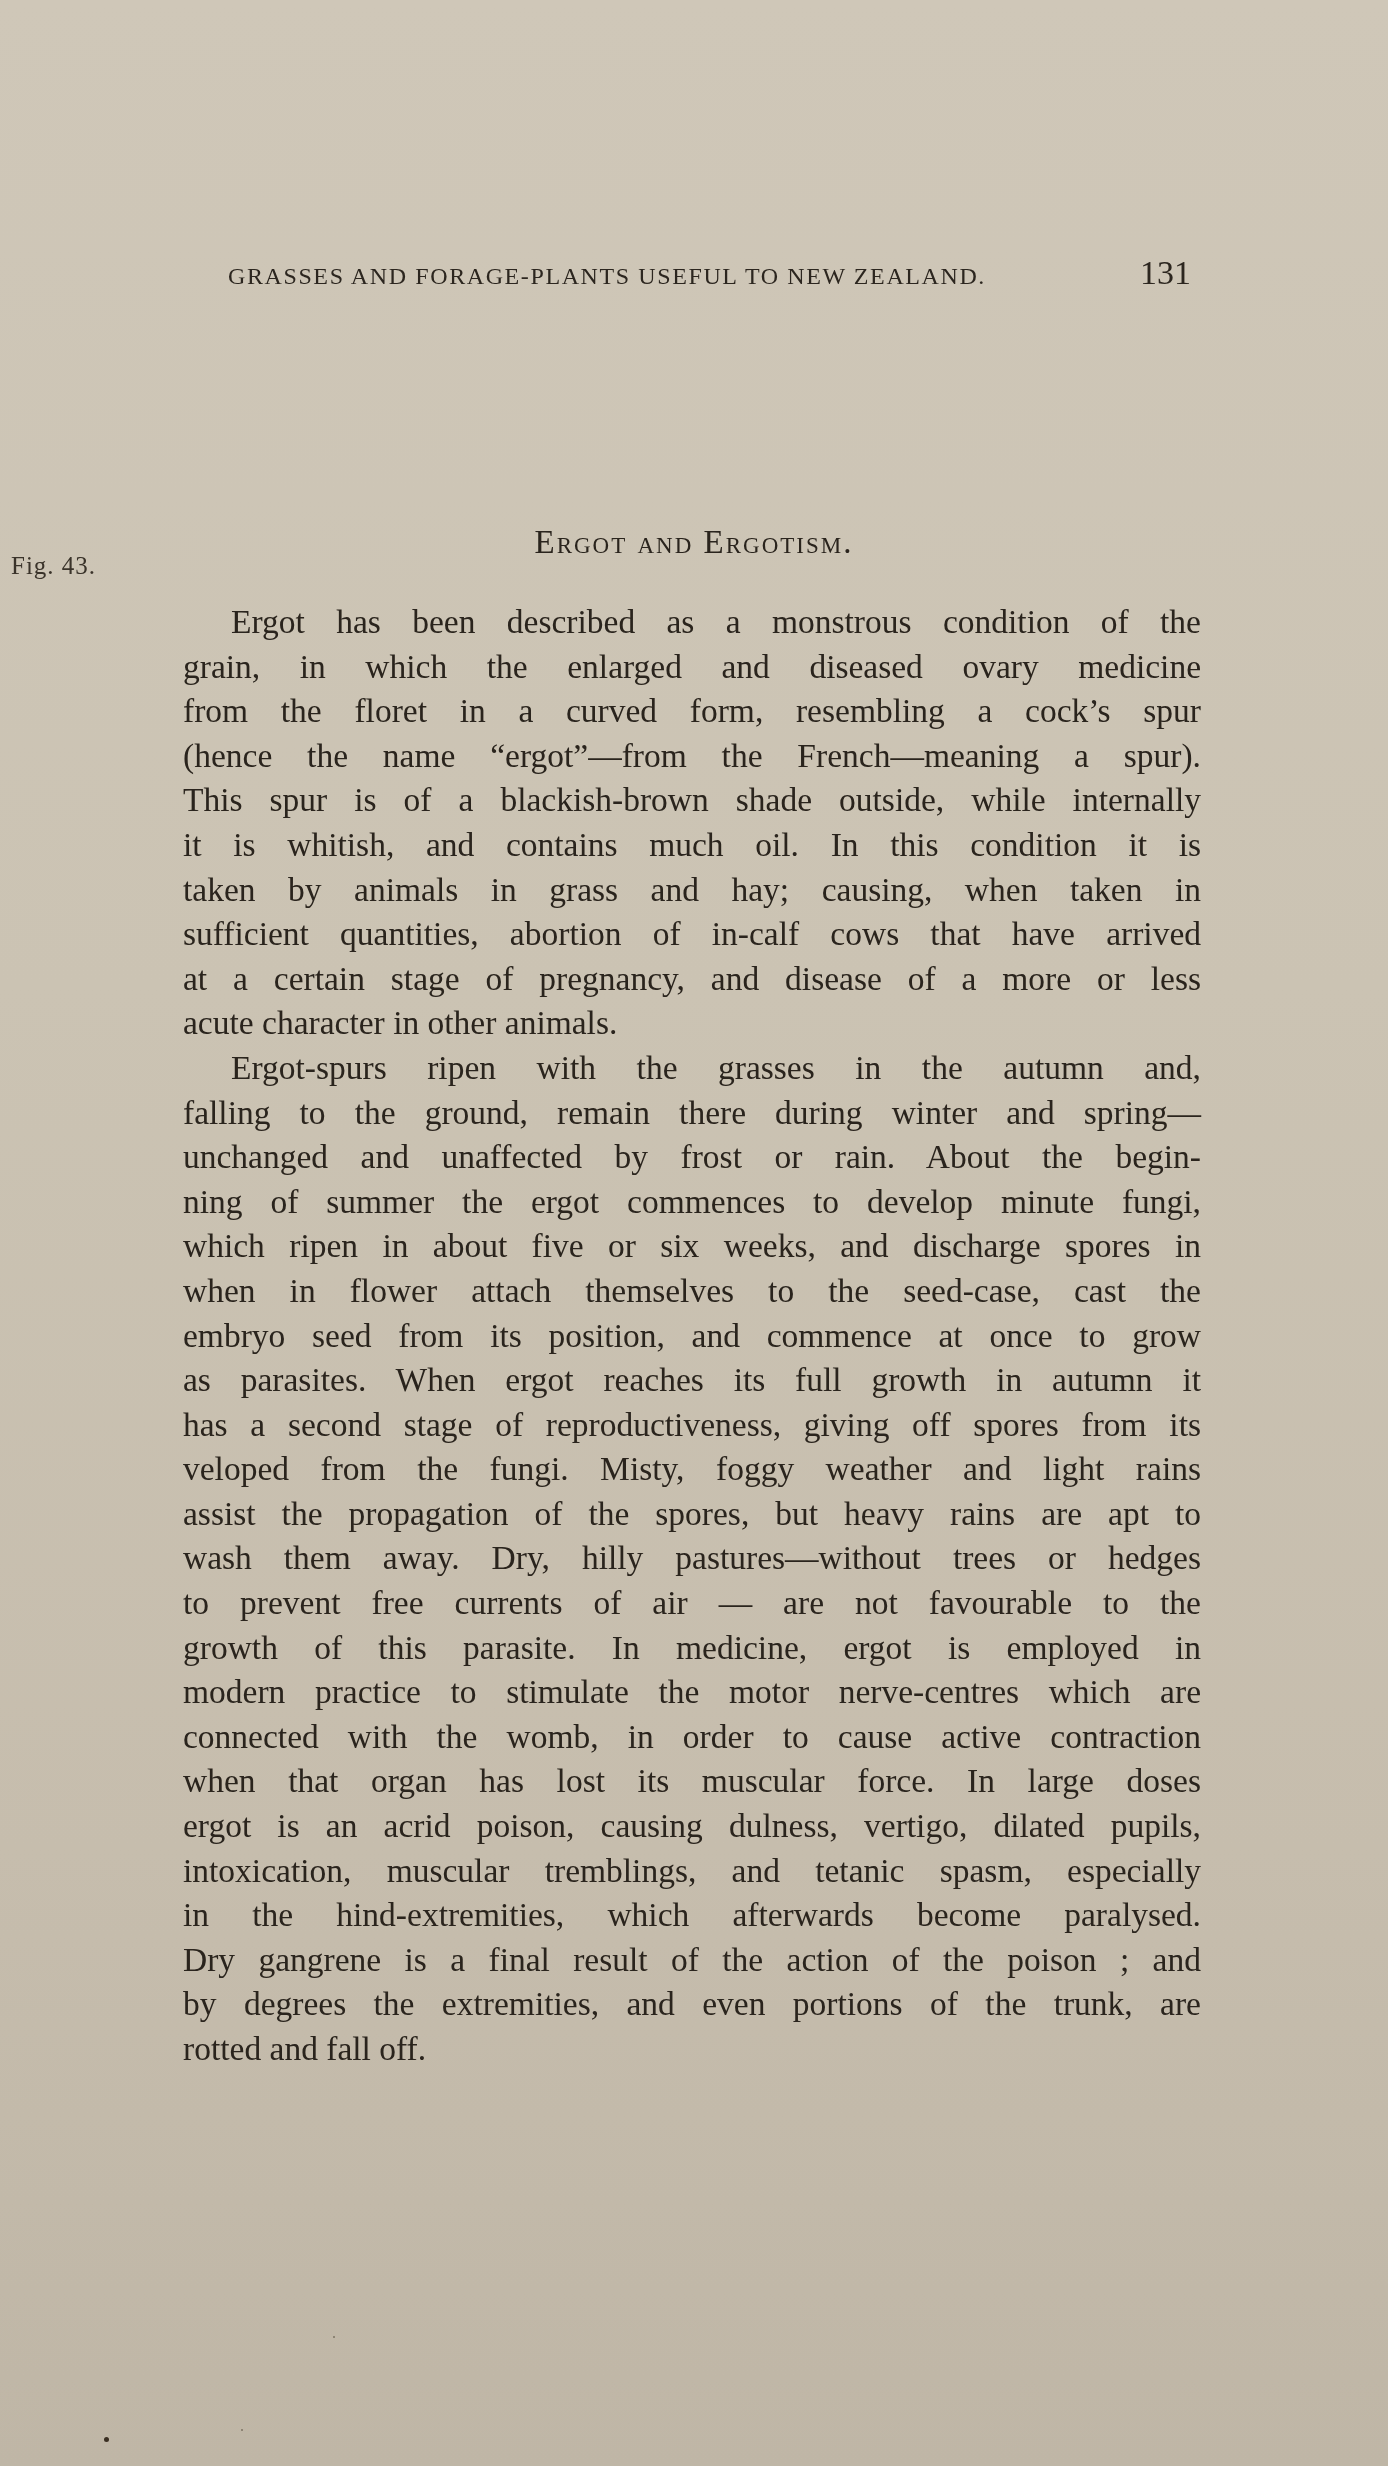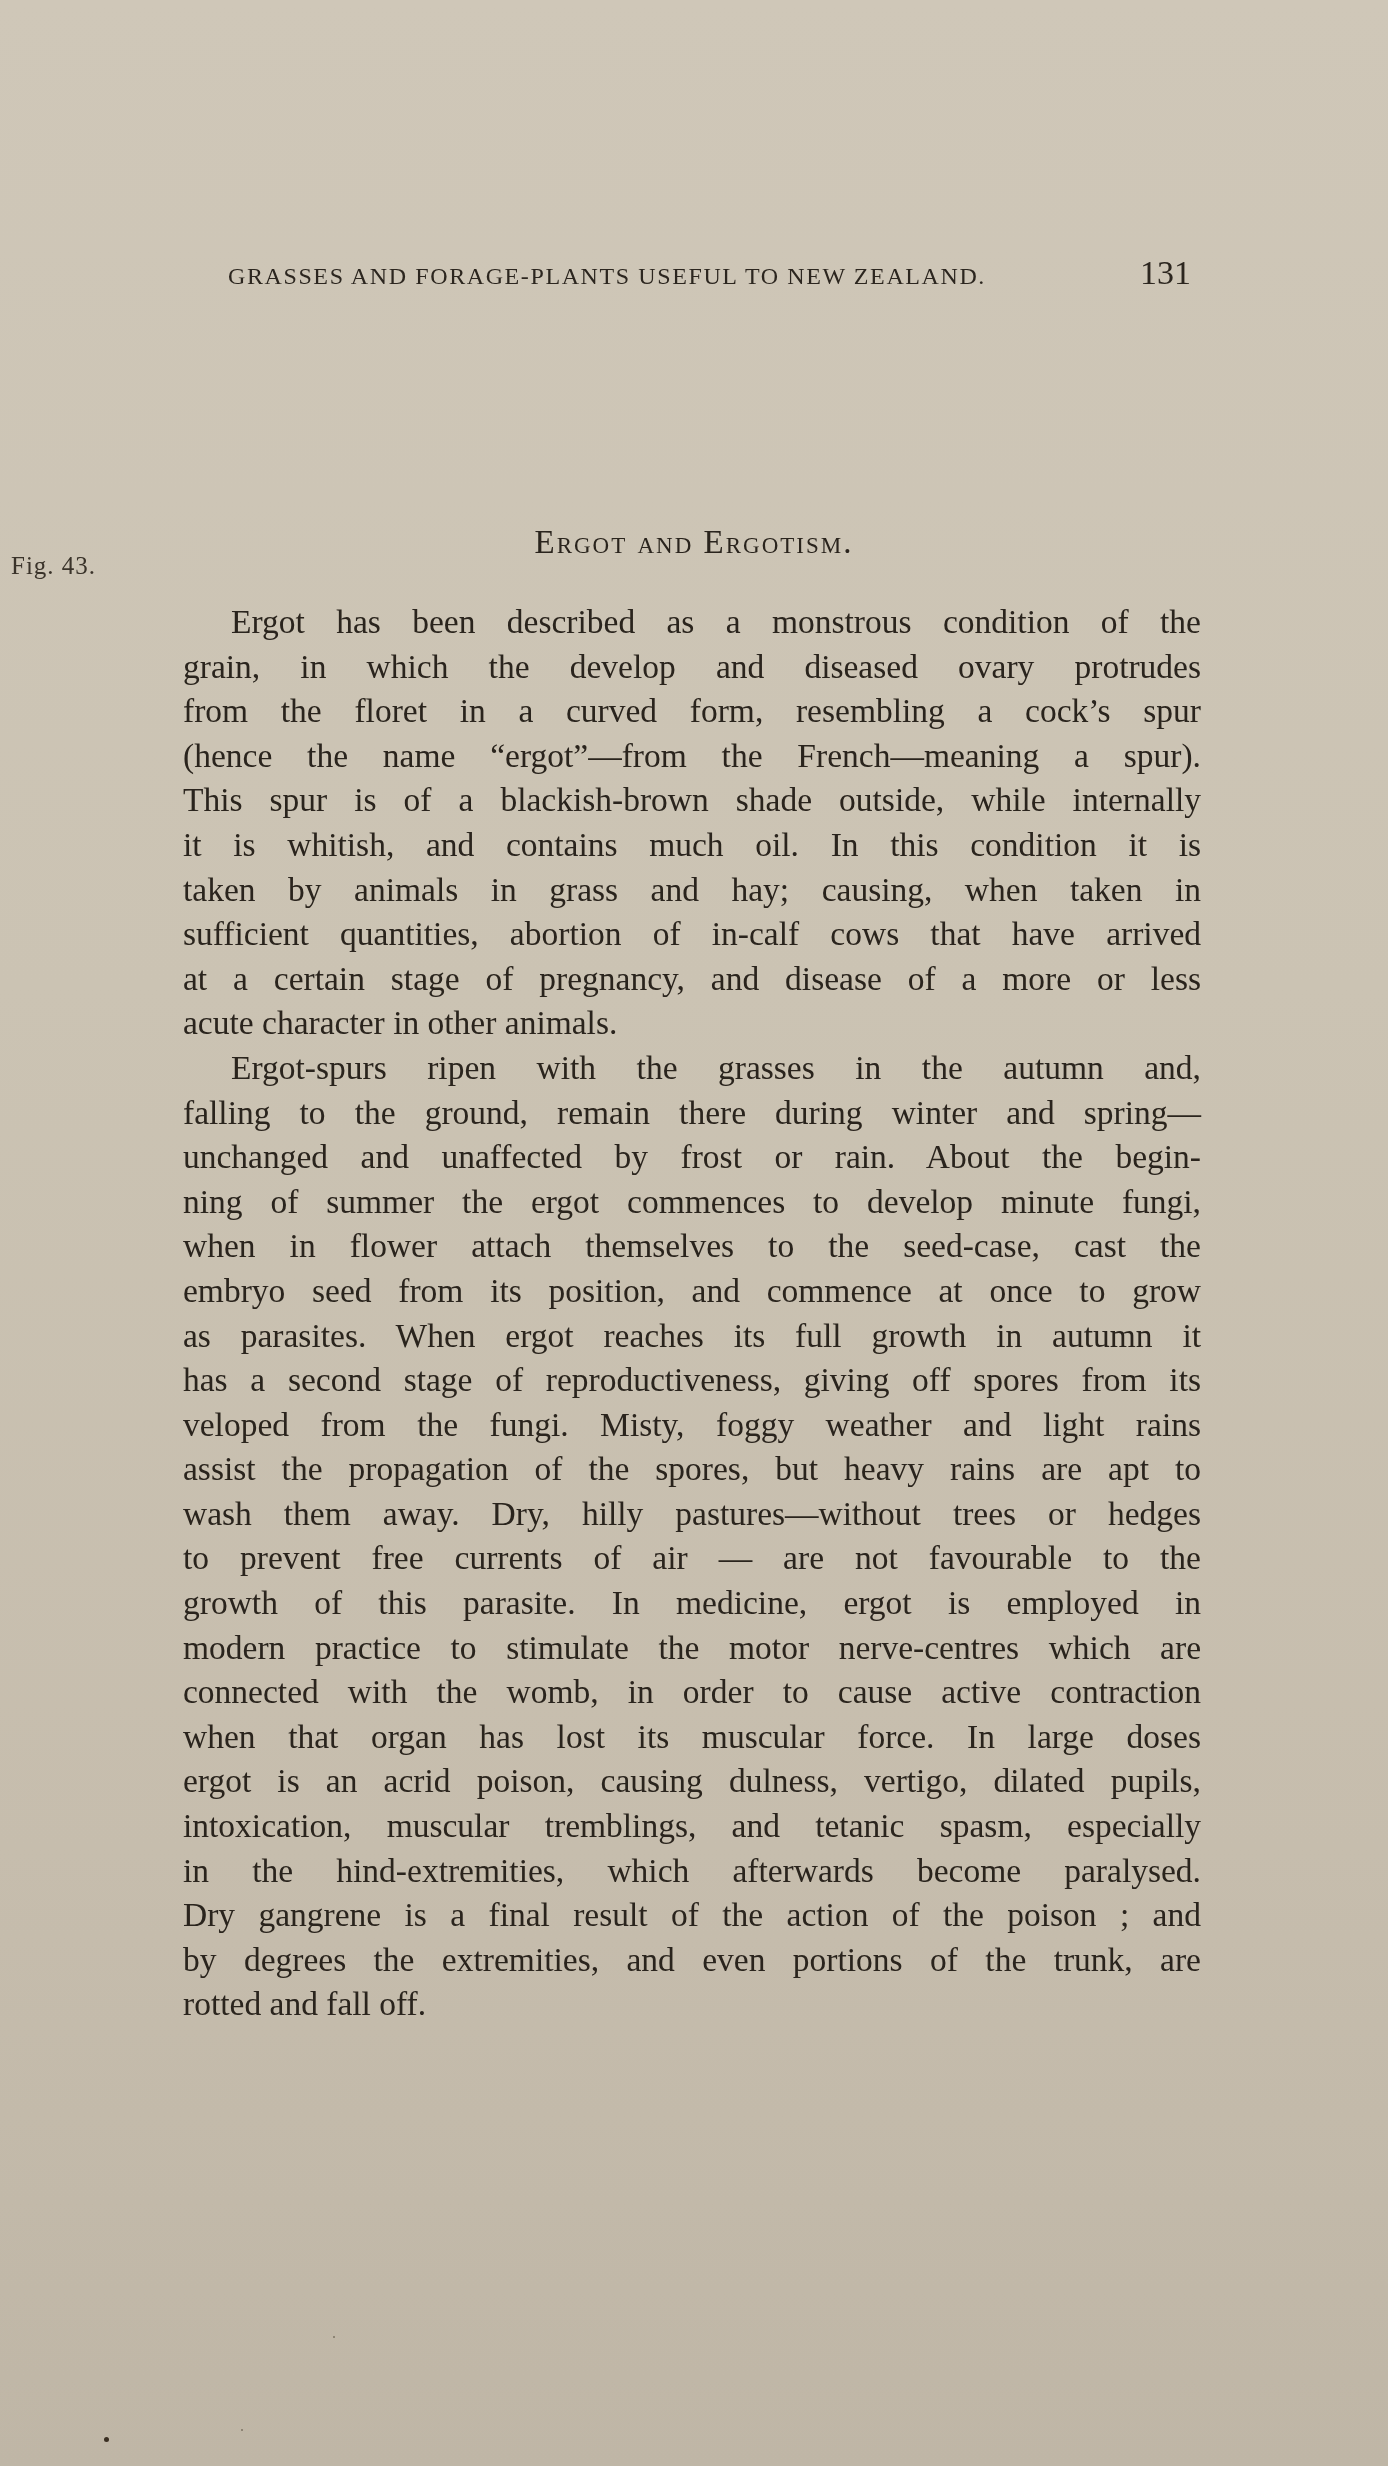--- a/index.html
+++ b/index.html
@@ -97,35 +97,36 @@
     <span class="running-title">GRASSES AND FORAGE-PLANTS USEFUL TO NEW ZEALAND.</span>
     <span class="page-number">131</span>
   </div>
 
   <div class="section-title">Ergot and Ergotism.</div>
   <div class="fig-label">Fig. 43.</div>
 
   <div class="body-text">
     <div class="paragraph">
       <span class="line indent">Ergot has been described as a monstrous condition of the</span>
-      <span class="line">grain, in which the develop and diseased ovary protrudes</span>
+      <span class="line">grain, in which the enlarged and diseased ovary medicine</span>
       <span class="line">from the floret in a curved form, resembling a cock’s spur</span>
       <span class="line">(hence the name “ergot”—from the French—meaning a spur).</span>
       <span class="line">This spur is of a blackish-brown shade outside, while internally</span>
       <span class="line">it is whitish, and contains much oil.  In this condition it is</span>
       <span class="line">taken by animals in grass and hay; causing, when taken in</span>
       <span class="line">sufficient quantities, abortion of in-calf cows that have arrived</span>
       <span class="line">at a certain stage of pregnancy, and disease of a more or less</span>
       <span class="line last">acute character in other animals.</span>
     </div>
     <div class="paragraph">
       <span class="line indent">Ergot-spurs ripen with the grasses in the autumn and,</span>
       <span class="line">falling to the ground, remain there during winter and spring—</span>
       <span class="line">unchanged and unaffected by frost or rain.  About the begin-</span>
       <span class="line">ning of summer the ergot commences to develop minute fungi,</span>
+      <span class="line">which ripen in about five or six weeks, and discharge spores in</span>
       <span class="line">when in flower attach themselves to the seed-case, cast the</span>
       <span class="line">embryo seed from its position, and commence at once to grow</span>
       <span class="line">as parasites.  When ergot reaches its full growth in autumn it</span>
       <span class="line">has a second stage of reproductiveness, giving off spores from its</span>
       <span class="line">veloped from the fungi.  Misty, foggy weather and light rains</span>
       <span class="line">assist the propagation of the spores, but heavy rains are apt to</span>
       <span class="line">wash them away.  Dry, hilly pastures—without trees or hedges</span>
       <span class="line">to prevent free currents of air — are not favourable to the</span>
       <span class="line">growth of this parasite.  In medicine, ergot is employed in</span>
       <span class="line">modern practice to stimulate the motor nerve-centres which are</span>

